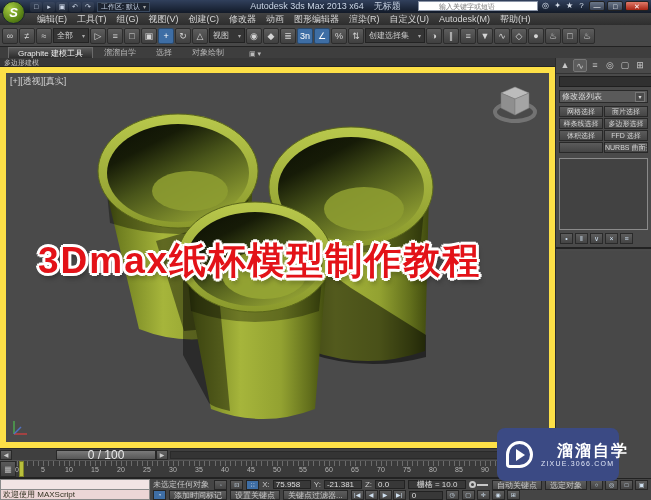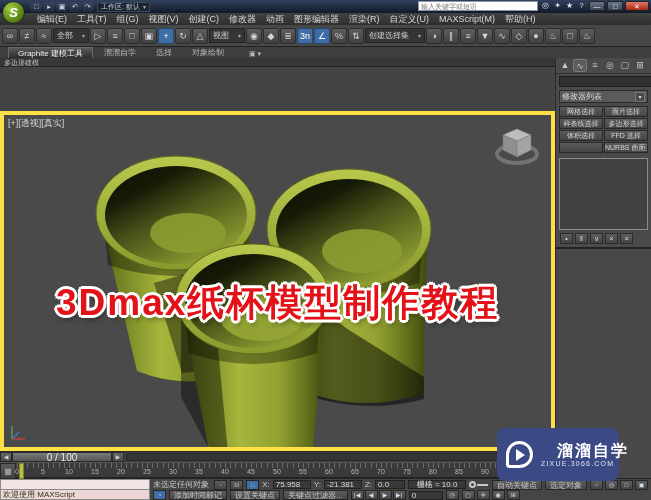--- a/index.html
+++ b/index.html
@@ -15,21 +15,21 @@
     line-height:22px; font-size:13px; font-style:italic; }
   .qa { display:flex; gap:1px; align-items:center; }
   .qa .qa-ic { width:12px; height:10px; font-size:7px; line-height:10px; text-align:center;
     color:#cfd8e8; background:rgba(255,255,255,0.06); border-radius:2px; }
   .workspace-dd { background:#1d2430; border:1px solid #3a4a60; height:10px; line-height:8px;
     font-size:7px; padding:0 3px; margin-left:3px; color:#bfcbde; display:flex; gap:3px; align-items:center;}
   .tb-title { position:absolute; left:50%; transform:translateX(-50%); font-size:9px; white-space:nowrap; }
   .tb-title b { font-weight:normal; margin-left:10px; }
   .tb-right { position:absolute; right:2px; top:1px; display:flex; gap:2px; align-items:center; }
   .search-box { width:120px; height:10px; background:#fff; border:1px solid #8a94a6;
-    font-size:7px; color:#777; padding:0 2px; }
+    font-size:7px; color:#777; padding:0 20px; }
   .ic-small { width:11px; height:10px; font-size:8px; line-height:10px; text-align:center; color:#d8e0ec; }
   .win-btn { width:16px; height:10px; font-size:7px; line-height:9px; text-align:center; color:#fff;
     background:linear-gradient(#6a7688,#3a4456); border:1px solid #222; border-radius:2px; }
   .win-btn.close { width:24px; background:linear-gradient(#e07a6a,#a82414); }
 
   
   .menubar { height:12px; background:linear-gradient(#424242,#2e2e2e); display:flex;
     align-items:center; padding-left:32px; font-size:9px; color:#d6d6d6; }
   .menu-item { padding:0 5px; white-space:nowrap; }
 
@@ -52,23 +52,23 @@
     border-bottom:none; color:#eee; }
   .ribbon-toggle { margin-left:14px; color:#bbb; font-size:7px; }
 
   .workspace { display:flex; height:420px; }
   .left-col { width:555px; display:flex; flex-direction:column; }
   .panel-strip { height:9px; background:#373737; font-size:7px; color:#c4c4c4;
     padding-left:4px; line-height:9px; border-bottom:1px solid #262626; }
 
   
   .viewport { position:relative; width:555px; height:381px; background:#4a4a4a;
-    border:4px solid #fde047; overflow:hidden;margin-top:44px; }
+    border:6px solid #fde047; overflow:hidden; }
   .vp-label { position:absolute; left:4px; top:2px; font-size:9px; color:#d4d4d4; z-index:5; }
-  .banner { position:absolute; left:52px; top:163px; width:480px; z-index:6;
+  .banner { position:absolute; left:32px; top:163px; width:480px; z-index:6;
     font-size:37px; font-weight:bold; letter-spacing:2px; white-space:nowrap; color:#e31218;
     text-shadow:-2px -2px 0 #fff, 2px -2px 0 #fff, -2px 2px 0 #fff, 2px 2px 0 #fff,
       -3px 0 0 #fff, 3px 0 0 #fff, 0 -3px 0 #fff, 0 3px 0 #fff, 2px 5px 5px rgba(0,0,0,.35); }
   .viewcube { position:absolute; right:8px; top:8px; z-index:4; }
   .axis-tripod { position:absolute; left:4px; bottom:4px; z-index:4; }
 
   
   .cmd-panel { width:96px; background:#4a4a4a; border-left:1px solid #2a2a2a; color:#ddd;
     font-size:8px; display:flex; flex-direction:column; }
   .cp-tabs { height:16px; display:flex; align-items:center; gap:1px; padding:1px 2px;
@@ -91,21 +91,21 @@
     border:1px solid #2a2a2a; font-size:7px; line-height:10px; text-align:center; color:#cfe0f0; }
   .cp-divider { height:2px; background:#222; margin:2px 0; }
   .cp-empty { flex:1; background:#484848; }
 
   
   .timeslider { height:12px; width:555px; background:#3f3f3f; display:flex; align-items:center;
     border-top:1px solid #2a2a2a; }
   .ts-btn { width:12px; height:10px; background:linear-gradient(#666,#4a4a4a); border:1px solid #282828;
     font-size:6px; line-height:9px; text-align:center; color:#ccc; }
   .ts-handle { width:100px; height:10px; background:linear-gradient(#7a7a7a,#575757);
-    border:1px solid #282828; font-size:10px; line-height:9px; text-align:center; color:#e8e8e8; }
+    border:1px solid #282828; font-size:12px; line-height:9px; text-align:center; color:#e8e8e8;margin-left:44px; }
   .ts-track { flex:1; height:8px; margin:0 2px; background:#343434; border:1px solid #2a2a2a; }
 
   
   .trackbar { position:relative; height:18px; width:555px; background:#3a3a3a;
     border-top:1px solid #555; border-bottom:1px solid #222; }
   .tb-leftbtn { position:absolute; left:0; top:0; width:16px; height:16px;
     background:linear-gradient(#5a5a5a,#414141); border:1px solid #282828; color:#bbb;
     font-size:8px; text-align:center; line-height:15px; }
   .ruler { position:absolute; left:17px; right:1px; top:0; height:16px;
     background-image:repeating-linear-gradient(90deg,#6b6b6b 0 1px,transparent 1px 5.2px);
@@ -154,20 +154,23 @@
       <span class="qa-ic">□</span>
       <span class="qa-ic">▸</span>
       <span class="qa-ic">▣</span>
       <span class="qa-ic">↶</span>
       <span class="qa-ic">↷</span>
     </div>
   <div class="workspace-dd">
     <span>工作区: 默认</span>
     <span class="dd-arrow">▾</span>
   </div>
+  <div class="tb-title">
+    <span>Autodesk 3ds Max 2013 x64</span><b>无标题</b>
+  </div>
   <div class="tb-right">
     <input class="search-box" placeholder="输入关键字或短语" style="">
     <span id="ic-icons" style="display:flex;gap:1px;">
         <span class="ic-small">◎</span>
         <span class="ic-small">✦</span>
         <span class="ic-small">★</span>
         <span class="ic-small">?</span>
       </span>
     <span id="win-btns" style="display:flex;gap:2px;">
         <span class="win-btn">—</span>
@@ -181,21 +184,21 @@
     <span class="menu-item">编辑(E)</span>
     <span class="menu-item">工具(T)</span>
     <span class="menu-item">组(G)</span>
     <span class="menu-item">视图(V)</span>
     <span class="menu-item">创建(C)</span>
     <span class="menu-item">修改器</span>
     <span class="menu-item">动画</span>
     <span class="menu-item">图形编辑器</span>
     <span class="menu-item">渲染(R)</span>
     <span class="menu-item">自定义(U)</span>
-    <span class="menu-item">MAXScript(M)</span>
+    <span class="menu-item">Autodesk(M)</span>
     <span class="menu-item">帮助(H)</span>
   </div>
 
 <div class="main-toolbar" id="main-toolbar">
     <div class="tb-icon">∞</div>
     <div class="tb-icon">≠</div>
     <div class="tb-icon">≈</div>
     <div class="tb-dd">
       <span>全部</span>
       <span class="dd-arrow">▾</span>

